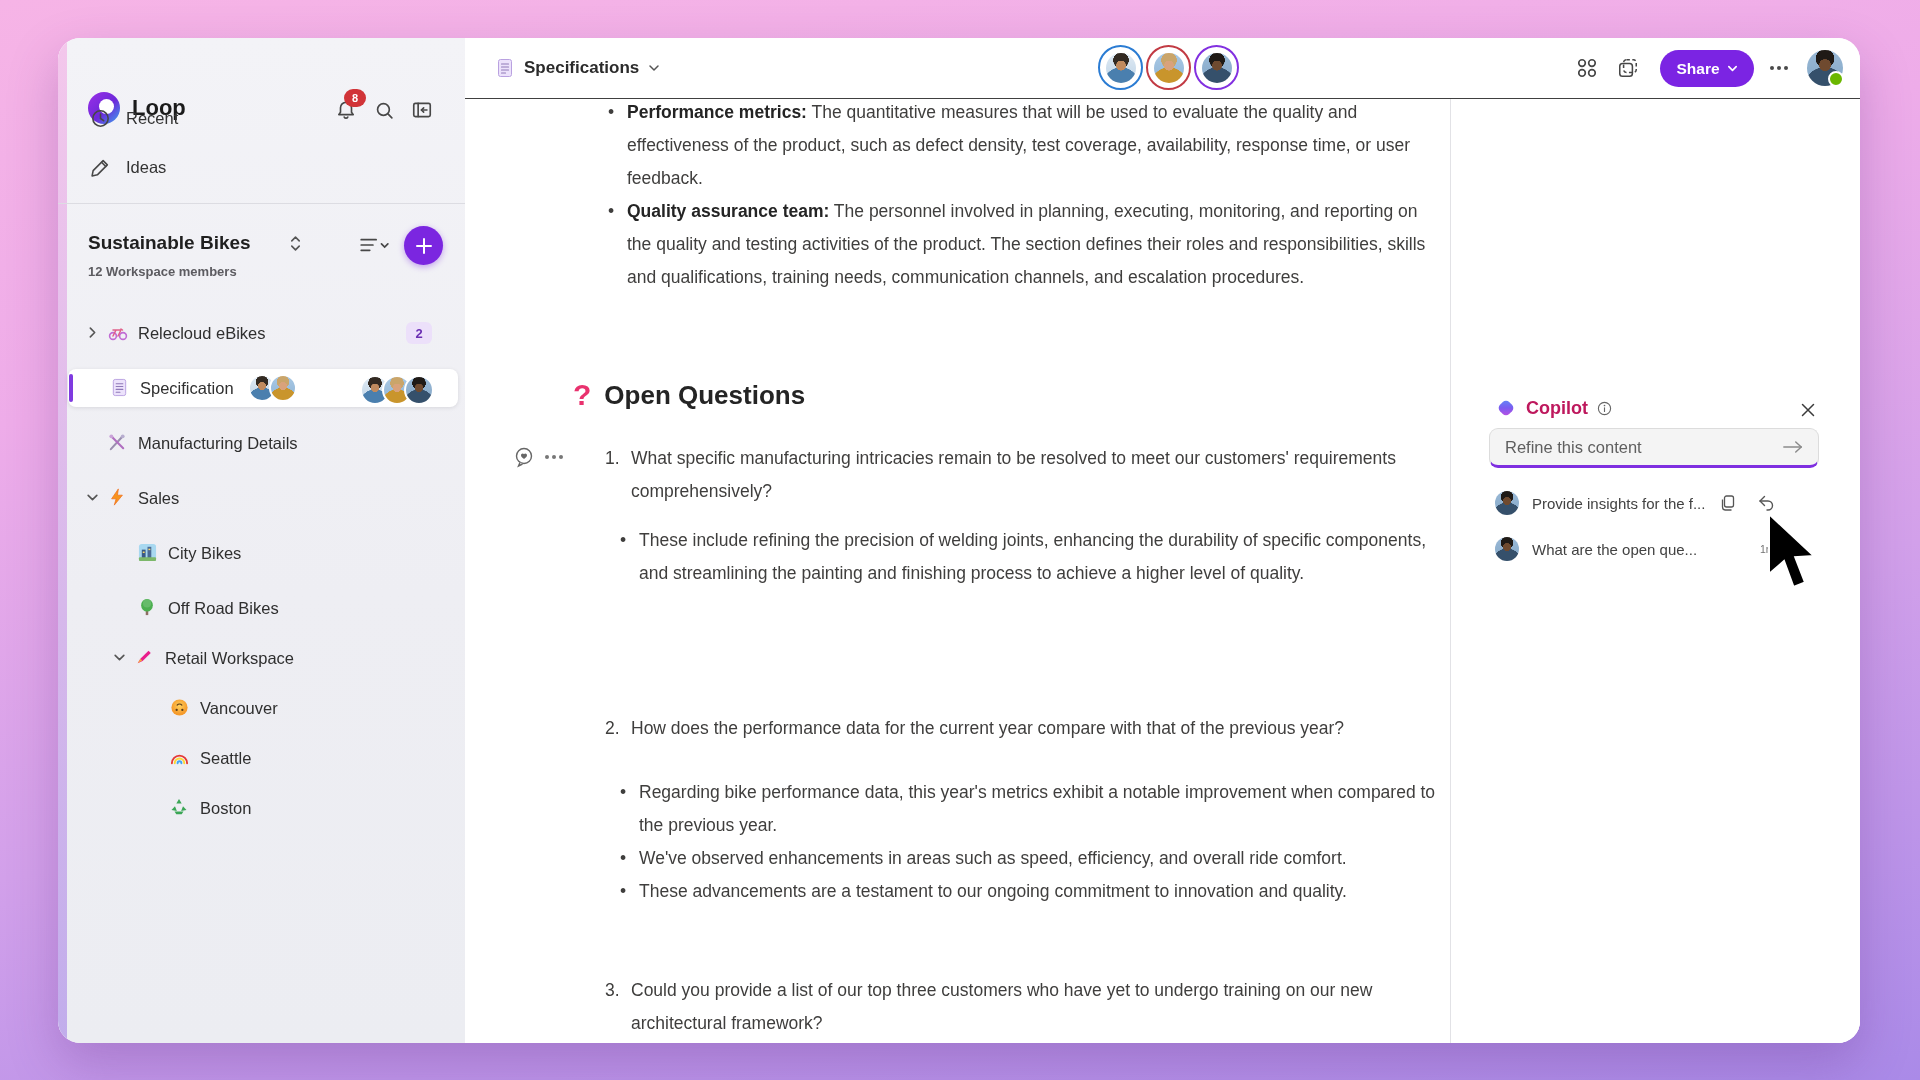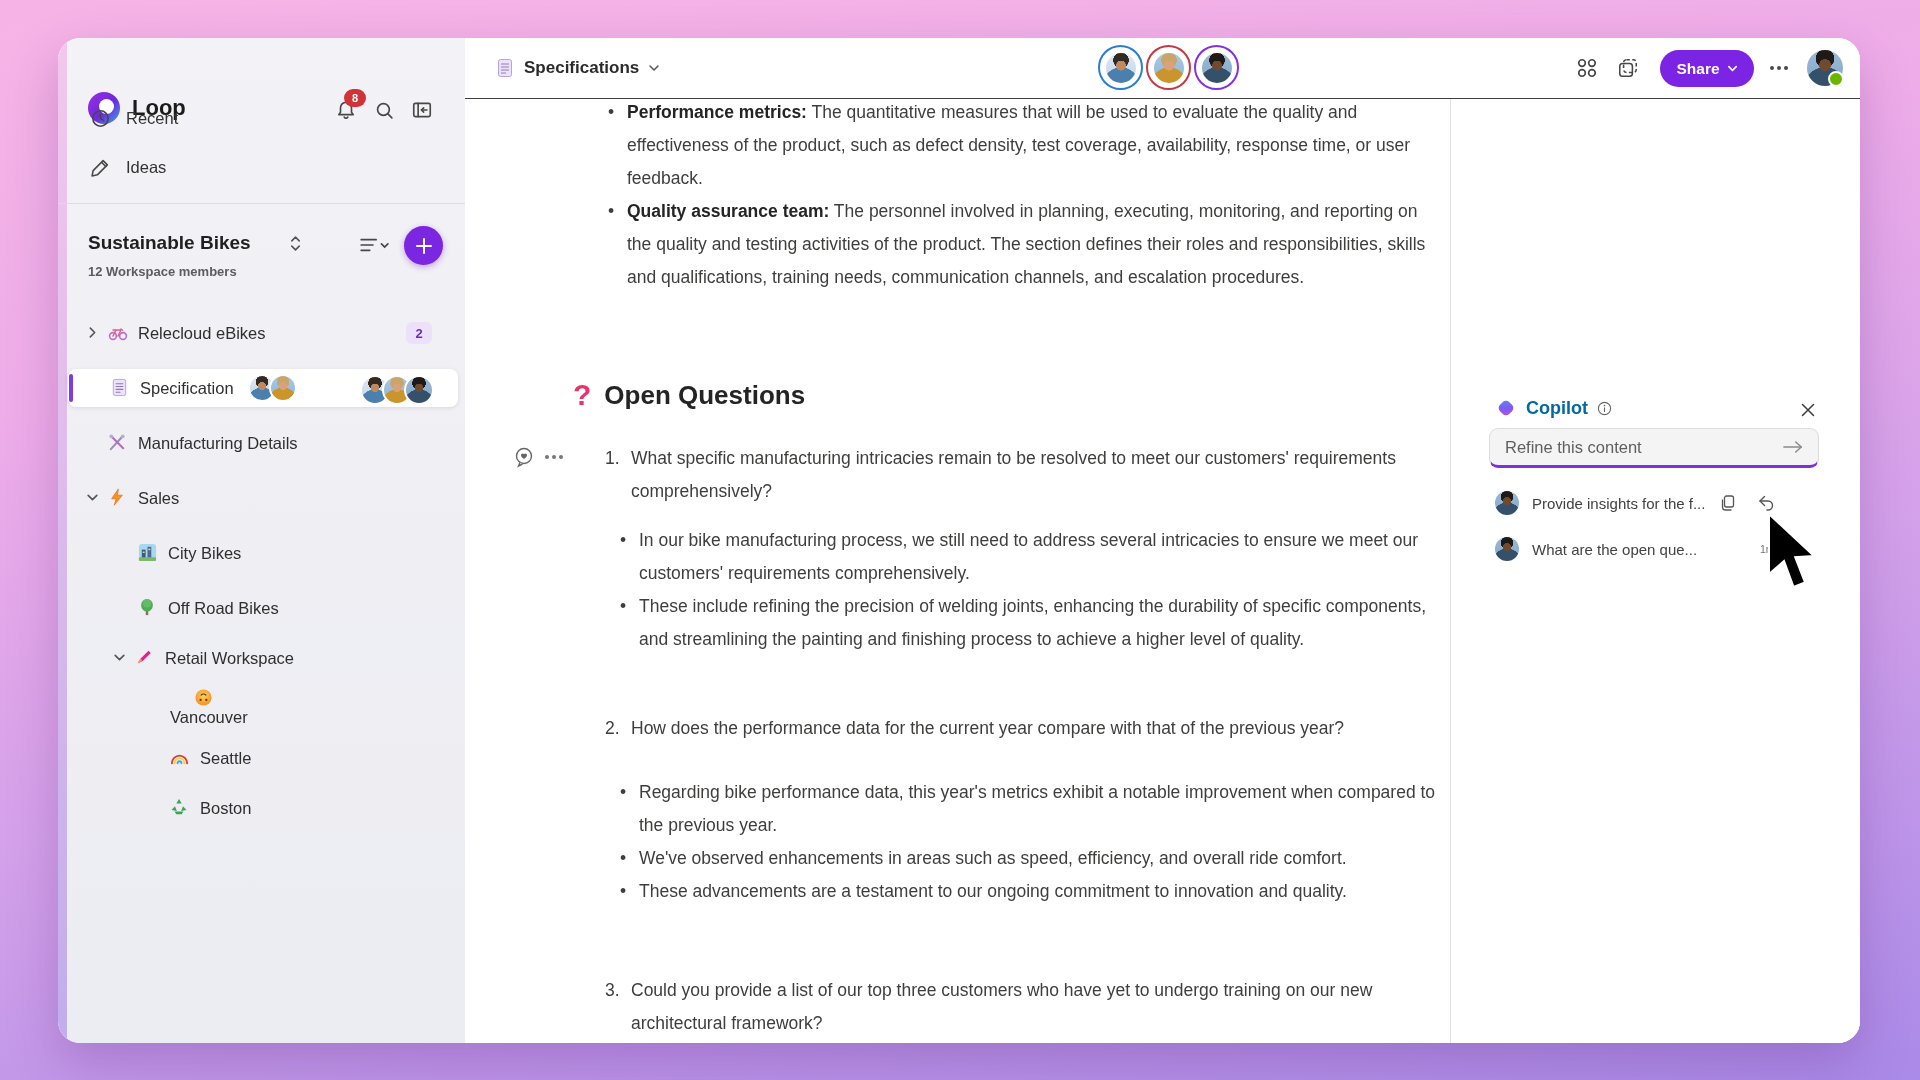--- a/index.html
+++ b/index.html
@@ -73,21 +73,21 @@
   .blist li::before{content:"•";position:absolute;left:3px;color:#3f3e3d;}
   .blist b{color:#242424;}
   .qhead{position:absolute;left:108px;display:flex;align-items:center;gap:13px;}
   .qmark{font-size:30px;font-weight:800;color:#e9326e;line-height:40px;}
   .htext{font-size:26px;font-weight:700;color:#242424;line-height:40px;}
   .qitem{display:flex;}
   .qnum{width:26px;flex:0 0 auto;}
   .margin-ic{position:absolute;display:flex;align-items:center;gap:10px;color:#666;}
   
   .cop-head{position:absolute;left:44px;top:298px;display:flex;align-items:center;gap:9px;}
-  .cop-title{font-size:18px;font-weight:700;color:#0369a1;}
+  .cop-title{font-size:18px;font-weight:700;color:#be185d;}
   .cop-close{position:absolute;left:344px;top:298px;width:26px;height:26px;display:flex;align-items:center;justify-content:center;}
   .cop-input{position:absolute;left:38px;top:329px;width:330px;height:40px;border-radius:9px;background:#f4f4f4;
     border:1px solid #dcdcdc;border-bottom:3px solid #7f2fe0;box-sizing:border-box;display:flex;align-items:center;}
   .cop-input input{flex:1;border:none;background:transparent;outline:none;font-family:"Liberation Sans",sans-serif;
     font-size:16.5px;color:#a16207;padding:0 8px 0 15px;}
   .cop-input input::placeholder{color:#5f5f5f;}
   .hist{position:absolute;left:44px;display:flex;align-items:center;width:330px;}
   .hist-text{font-size:15px;color:#424242;margin-left:13px;white-space:nowrap;}
   .hist-time{font-size:10.5px;color:#737373;margin-left:auto;}
   .hicon{margin-left:14px;display:flex;}
@@ -284,21 +284,21 @@
       </span>
       <span class="emoji-ic" style="margin-left:8px;">
         <svg width="18" height="18" viewBox="0 0 20 20">
           <path d="M3 17l3-5 9-9 2.5 2.5-9 9z" fill="#e91e8c"></path>
           <path d="M3 17l3-5 2 2z" fill="#f8a83c"></path>
         </svg>
       </span>
       <span class="tree-label">Retail Workspace</span>
     </div>
 
-    <div class="srow" style="left:112px;top:650px;flex-direction:column;">
+    <div class="srow" style="left:112px;top:650px;">
       <span class="emoji-ic">
         <svg width="19" height="19" viewBox="0 0 20 20">
           <defs>
               <radialGradient id="faceg" cx=".5" cy=".4">
                 <stop offset="0" stop-color="#ffd15c"></stop>
                 <stop offset="1" stop-color="#f59a2b"></stop>
               </radialGradient>
             </defs>
           <circle cx="10" cy="10" r="8.5" fill="url(#faceg)"></circle>
           <circle cx="7" cy="12.5" r="1.2" fill="#5a3a1a"></circle>
@@ -419,21 +419,20 @@
             <i style="background:#777;"></i>
             <i style="background:#777;"></i>
           </span>
       </div>
 
       <div class="qitem doc-text blk" style="top:343px;">
         <span class="qnum">1.</span>
         <span style="flex:1;">What specific manufacturing intricacies remain to be resolved to meet our customers' requirements comprehensively?</span>
       </div>
       <ul class="blist doc-text blk" style="top:425px;padding-left:12px;width:828px;">
-        <li>In our bike manufacturing process, we still need to address several intricacies to ensure we meet our customers' requirements comprehensively.</li>
         <li>These include refining the precision of welding joints, enhancing the durability of specific components, and streamlining the painting and finishing process to achieve a higher level of quality.</li>
       </ul>
 
       <div class="qitem doc-text blk" style="top:613px;">
         <span class="qnum">2.</span>
         <span style="flex:1;">How does the performance data for the current year compare with that of the previous year?</span>
       </div>
       <ul class="blist doc-text blk" style="top:677px;padding-left:12px;width:828px;">
         <li>Regarding bike performance data, this year's metrics exhibit a notable improvement when compared to the previous year.</li>
         <li>We've observed enhancements in areas such as speed, efficiency, and overall ride comfort.</li>

